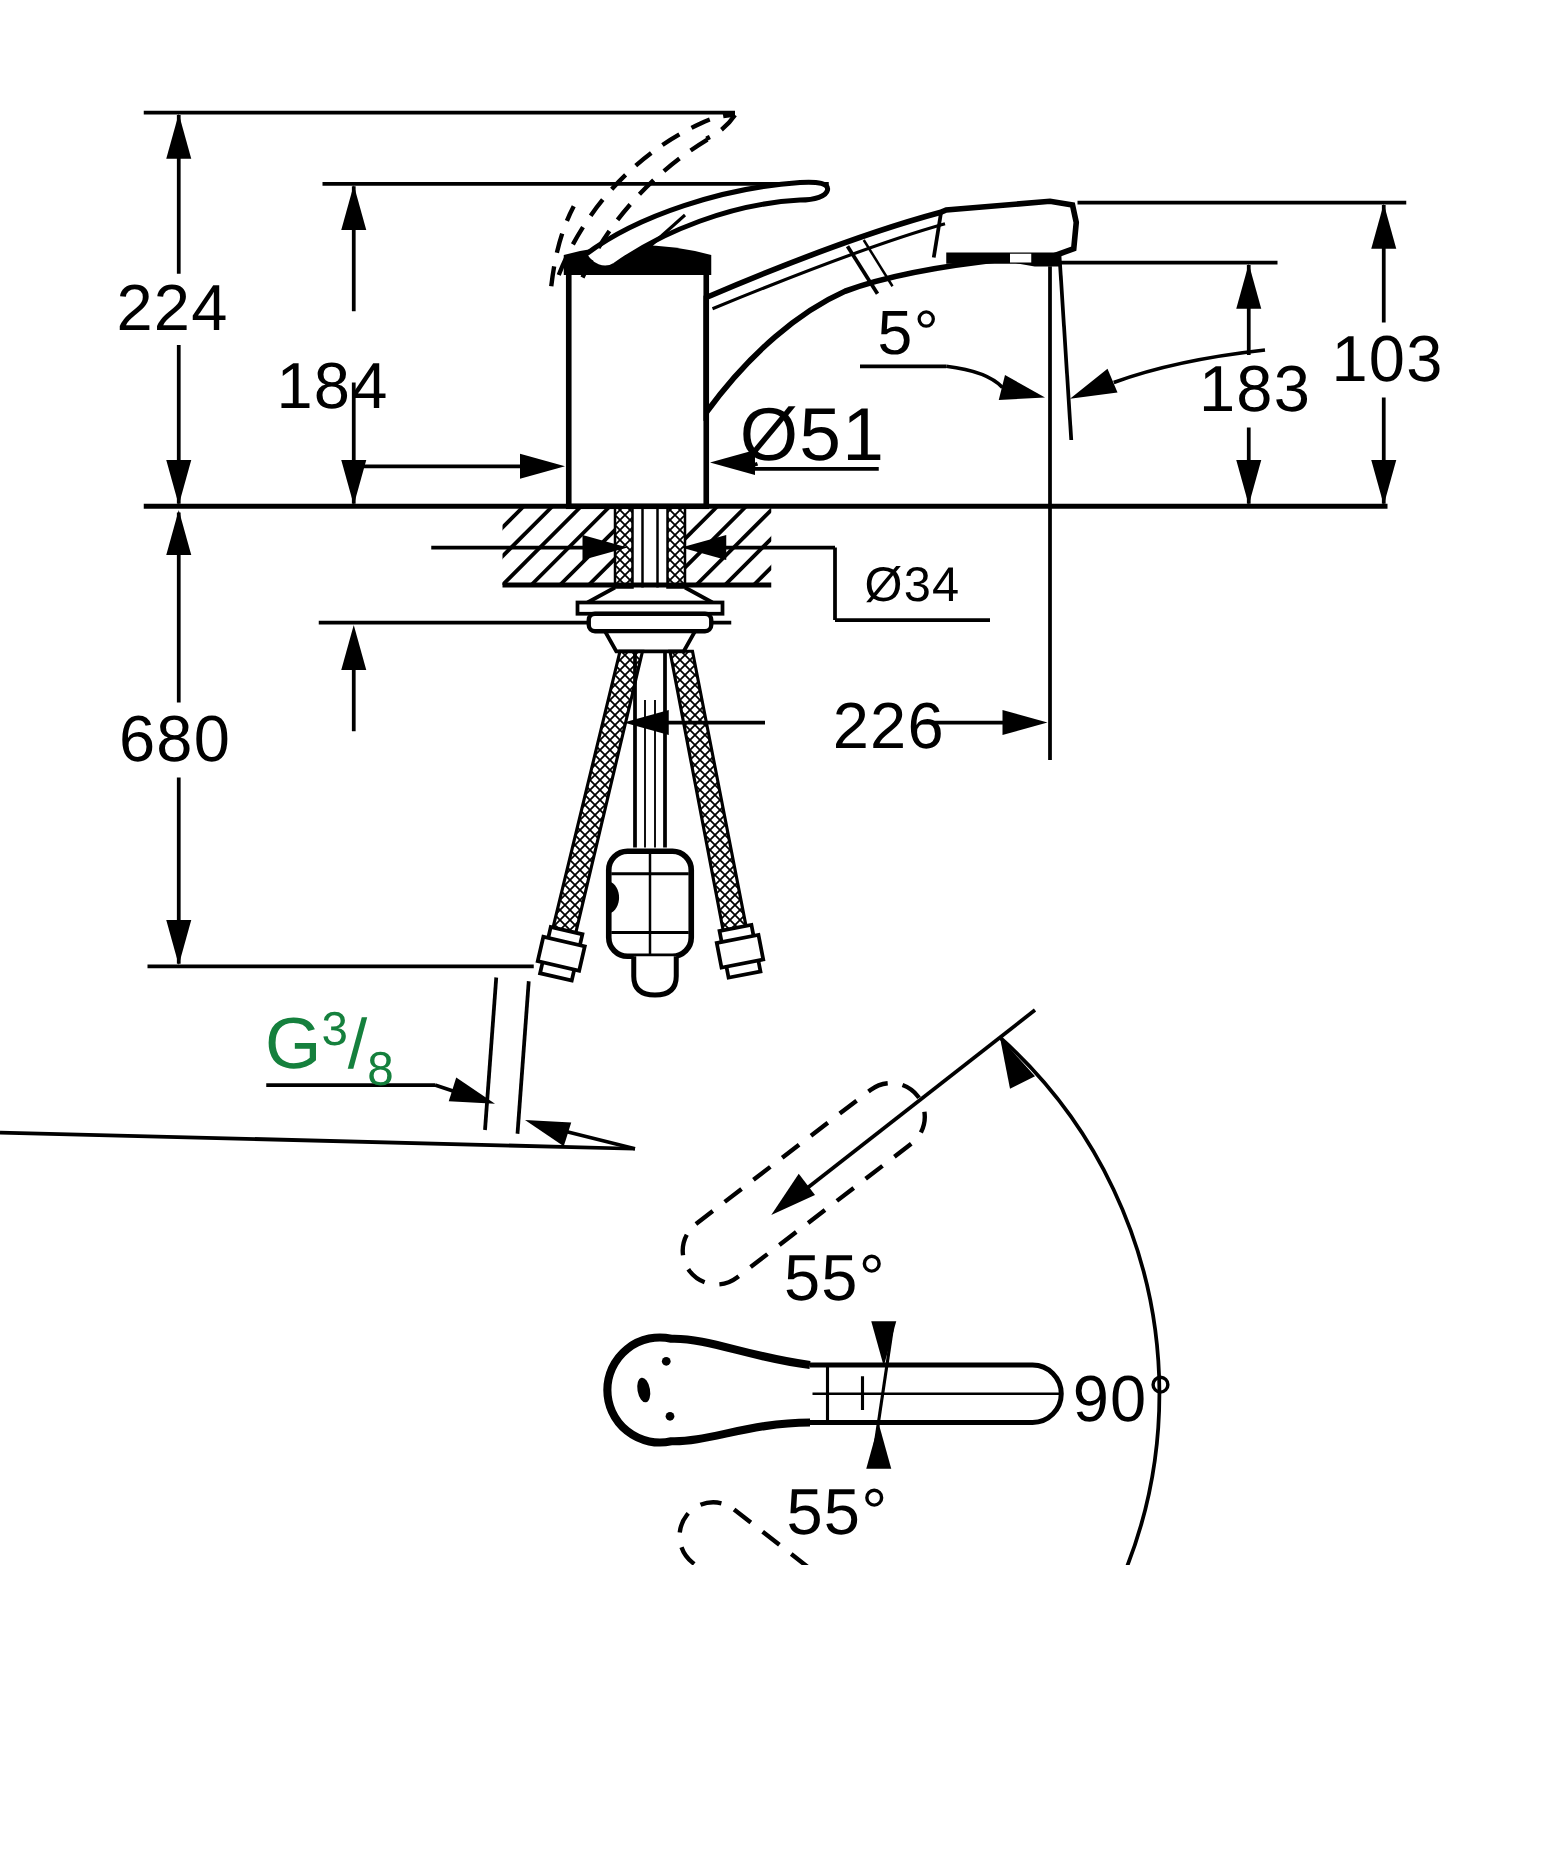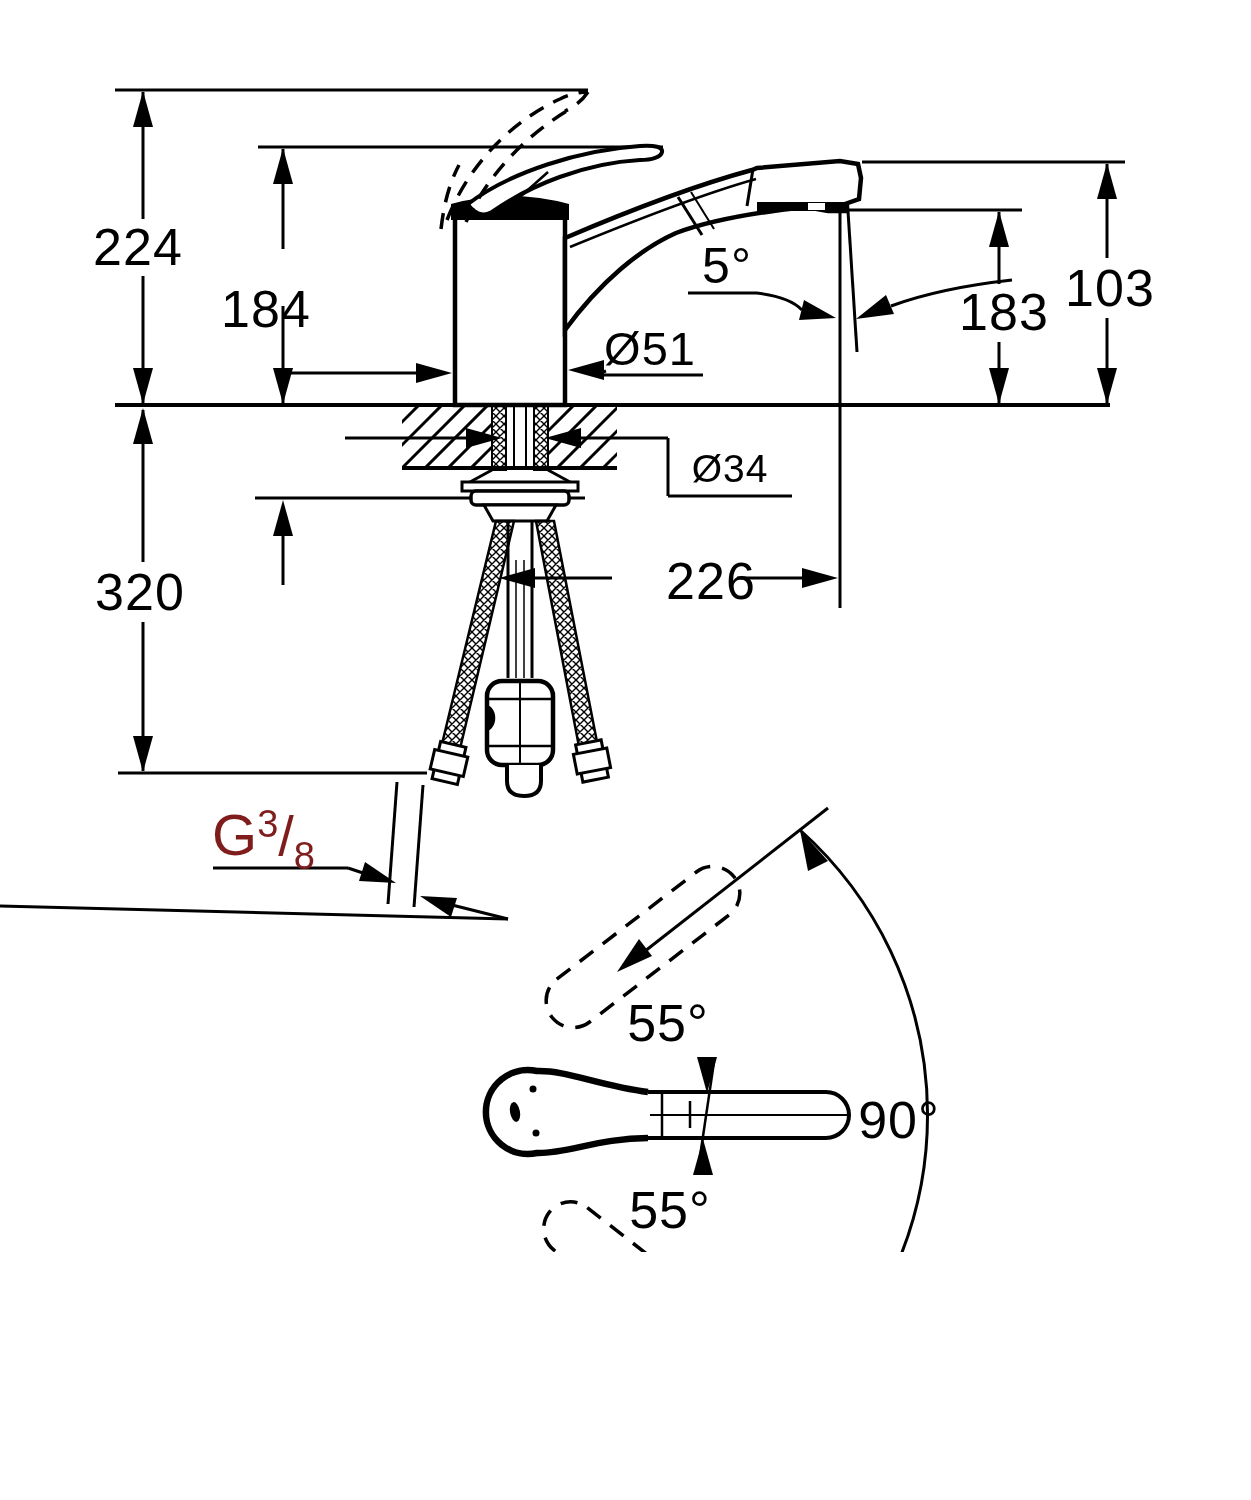--- a/index.html
+++ b/index.html
@@ -4,31 +4,31 @@
 <style>
   html,body{margin:0;padding:0;background:#ffffff;}
   #stage{position:relative;width:1251px;height:1252px;background:#ffffff;overflow:hidden;
          font-family:"Liberation Sans",sans-serif;}
   #drawing{position:absolute;left:0;top:0;}
   .lbl{position:absolute;transform:translate(-50%,-50%);color:#000;font-size:52px;
        font-family:"Liberation Sans",sans-serif;white-space:nowrap;letter-spacing:1px;line-height:1;}
   .d224{left:138px;top:247px;}
   .d184{left:266px;top:277px;margin-top:32px;}
   .d5{left:727px;top:266px;font-size:50px;}
-  .d51{left:650px;top:348px;font-size:47px;}
+  .d51{left:650px;top:348px;font-size:60px;}
   .d139{left:1004px;top:312px;}
   .d174{left:1110px;top:288px;}
   .dmax60{left:278px;top:456px;font-size:50px;}
   .d34{left:730px;top:468px;font-size:39px;}
   .d520{left:140px;top:592px;}
   .d226{left:675px;top:581px;margin-left:36px;}
   .d55t{left:668px;top:1023px;}
   .d90{left:899px;top:1120px;}
   .d55b{left:670px;top:1210px;}
-  .g38{position:absolute;left:212px;top:806px;color:#7f1d1d;line-height:1;white-space:nowrap;}
+  .g38{position:absolute;left:212px;top:806px;color:#15803d;line-height:1;white-space:nowrap;}
   .g38 .gp{font-size:58px;}
   .g38 .gn{font-size:38px;position:relative;top:-18px;}
   .g38 .gs{font-size:56px;position:relative;top:0px;}
   .g38 .gd{font-size:38px;position:relative;top:14px;}
 </style>
 </head>
 <body>
 
 <div id="stage">
 
@@ -251,21 +251,21 @@
   </g>
 </svg>
 
 <div class="lbl d224">224</div>
 <div class="lbl d184">184</div>
 <div class="lbl d5">5°</div>
 <div class="lbl d51">Ø51</div>
 <div class="lbl d139">183</div>
 <div class="lbl d174">103</div>
 <div class="lbl d34">Ø34</div>
-<div class="lbl d520">320</div>
+<div class="lbl d520">680</div>
 <div class="lbl d226">226</div>
 <div class="lbl d55t">55°</div>
 <div class="lbl d90">90°</div>
 <div class="lbl d55b">55°</div>
 <div class="g38">
   <span class="gp">G</span><span class="gn">3</span><span class="gs">/</span><span class="gd">8</span>
 </div>
 
 </div>
 

